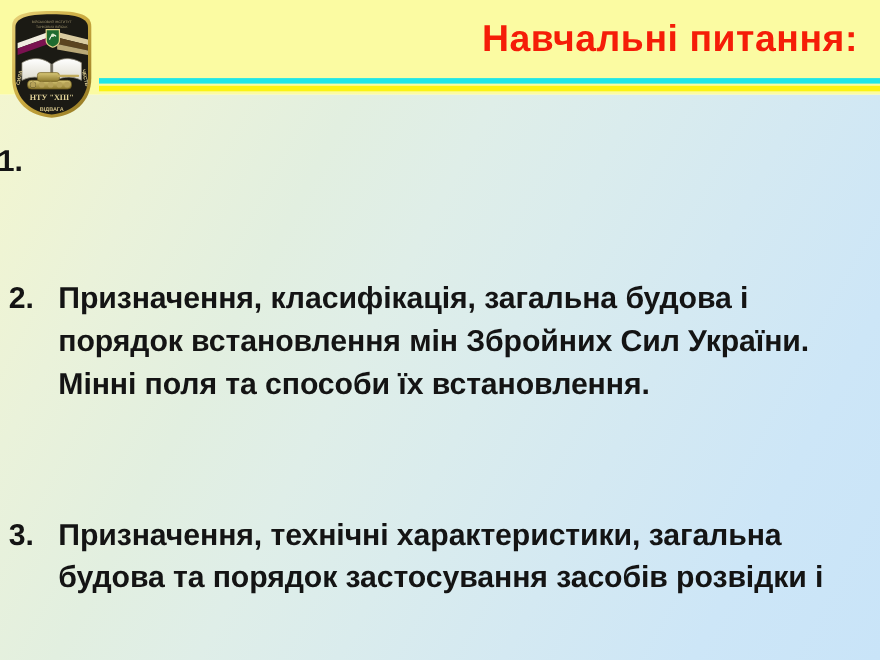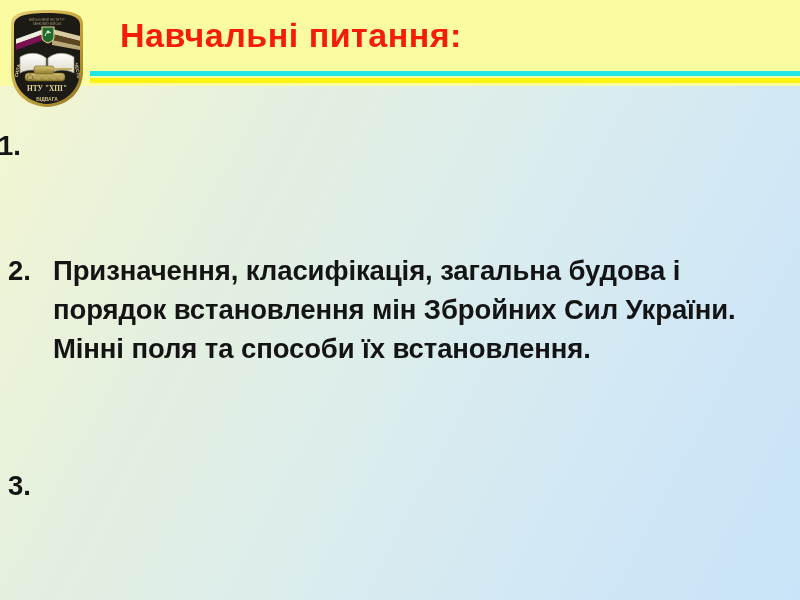--- a/index.html
+++ b/index.html
@@ -66,21 +66,21 @@
     width: 710px;
     height: 5px;
     background: #fbf312;
   }
 
   .slide-title {
     position: absolute;
     left: 120px;
     top: 13px;
     width: 660px;
-    text-align: left;
+    text-align: right;
     color: #f51d08;
     font-size: 34px;
     font-weight: bold;
     letter-spacing: 0.5px;
     line-height: 44px;
     white-space: nowrap;
   }
 
   
   .emblem {
@@ -243,17 +243,17 @@
 
     <div class="q-item q-item-1">
       <span class="num">1.</span>
     </div>
 
     <div class="q-item q-item-2">
       <span class="num">2.</span><span class="txt"> Призначення, класифікація, загальна будова і порядок встановлення мін Збройних Сил України.  Мінні поля та способи їх встановлення.</span>
     </div>
 
     <div class="q-item q-item-3">
-      <span class="num">3.</span>
+      <span class="num">3.</span><span class="txt"> Призначення, технічні характеристики, загальна будова та порядок застосування засобів розвідки і</span>
     </div>
 
   </div>
 </div>
 
 </body></html>

